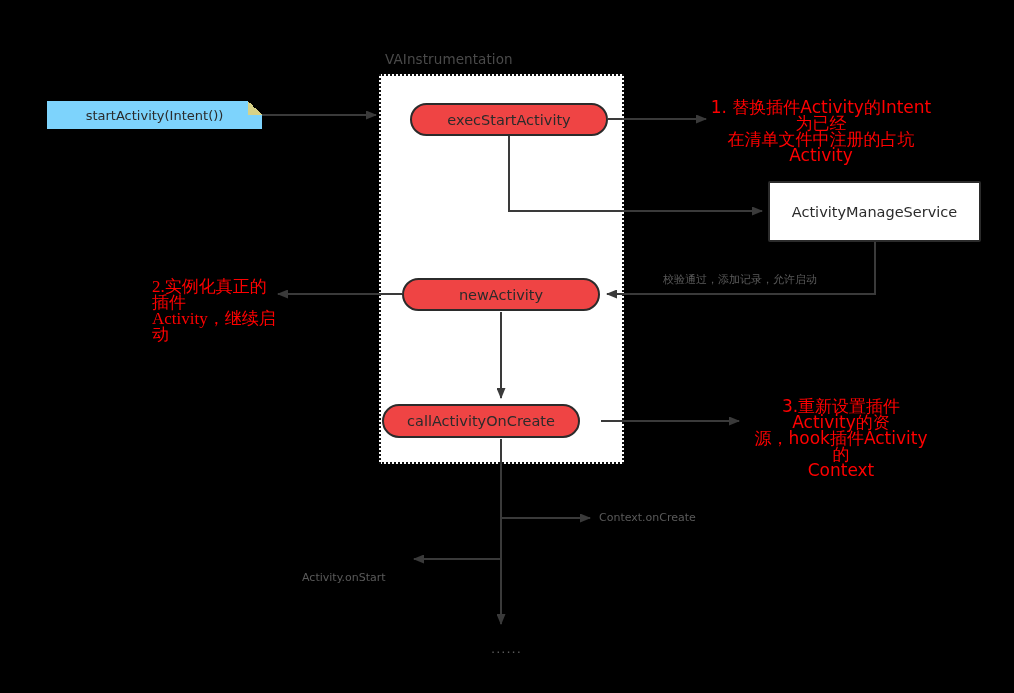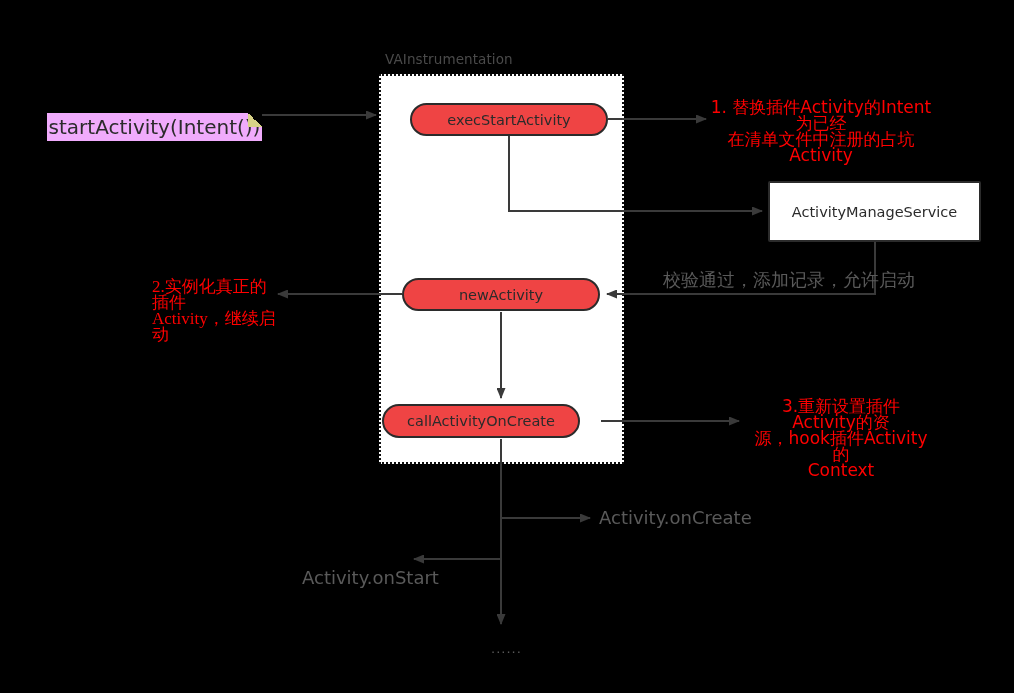--- a/index.html
+++ b/index.html
@@ -48,45 +48,44 @@
     display:flex;align-items:center;justify-content:center;
     color:#2b2b2b;
     font-size:14.5px;
     white-space:nowrap;
     text-align:right;
   }
 
   
   .note{
     position:absolute;
-    background:#f0abfc;
+    background:#7dd3fc;
     box-sizing:border-box;
     display:flex;align-items:center;justify-content:center;
     color:#2b2b2b;
-    font-size:20px;
+    font-size:13px;
     white-space:nowrap;
-    margin-top:12px;
   }
   .note .fold{
     position:absolute;right:0;top:0;width:14px;height:14px;
     background:linear-gradient(225deg,#000 0 50%,#d8d287 50% 100%);
   }
 
   
   .anno-red{
     position:absolute;
     color:#ff0000;
     font-size:17px;
     line-height:16px;
     white-space:pre-line;
   }
   .anno-gray{
     position:absolute;
     color:#5a5a5a;
-    font-size:18px;
+    font-size:11px;
     line-height:16px;
     white-space:nowrap;
   }
   .anno-dots{
     position:absolute;
     color:#5a5a5a;
     font-size:13px;
     letter-spacing:1px;
     white-space:nowrap;
   }
@@ -156,19 +155,19 @@
 
   <div class="anno-red ta-l" style="left:152px;top:279px;width:130px;">2.实例化真正的插件
 Activity，继续启动</div>
 
   <div class="anno-red ta-c" style="left:752px;top:398px;width:178px;">3.重新设置插件Activity的资
 源，hook插件Activity的
 Context</div>
 
   <div class="anno-gray" style="left:663px;top:272px;">校验通过，添加记录，允许启动</div>
 
-  <div class="anno-gray" style="left:599px;top:510px;">Activity.onCreate</div>
+  <div class="anno-gray" style="left:599px;top:510px;">Context.onCreate</div>
 
   <div class="anno-gray" style="left:302px;top:570px;text-align:center;">Activity.onStart</div>
 
   <div class="anno-dots" style="left:491px;top:641px;">......</div>
 
 </div>
 
 </body></html>

